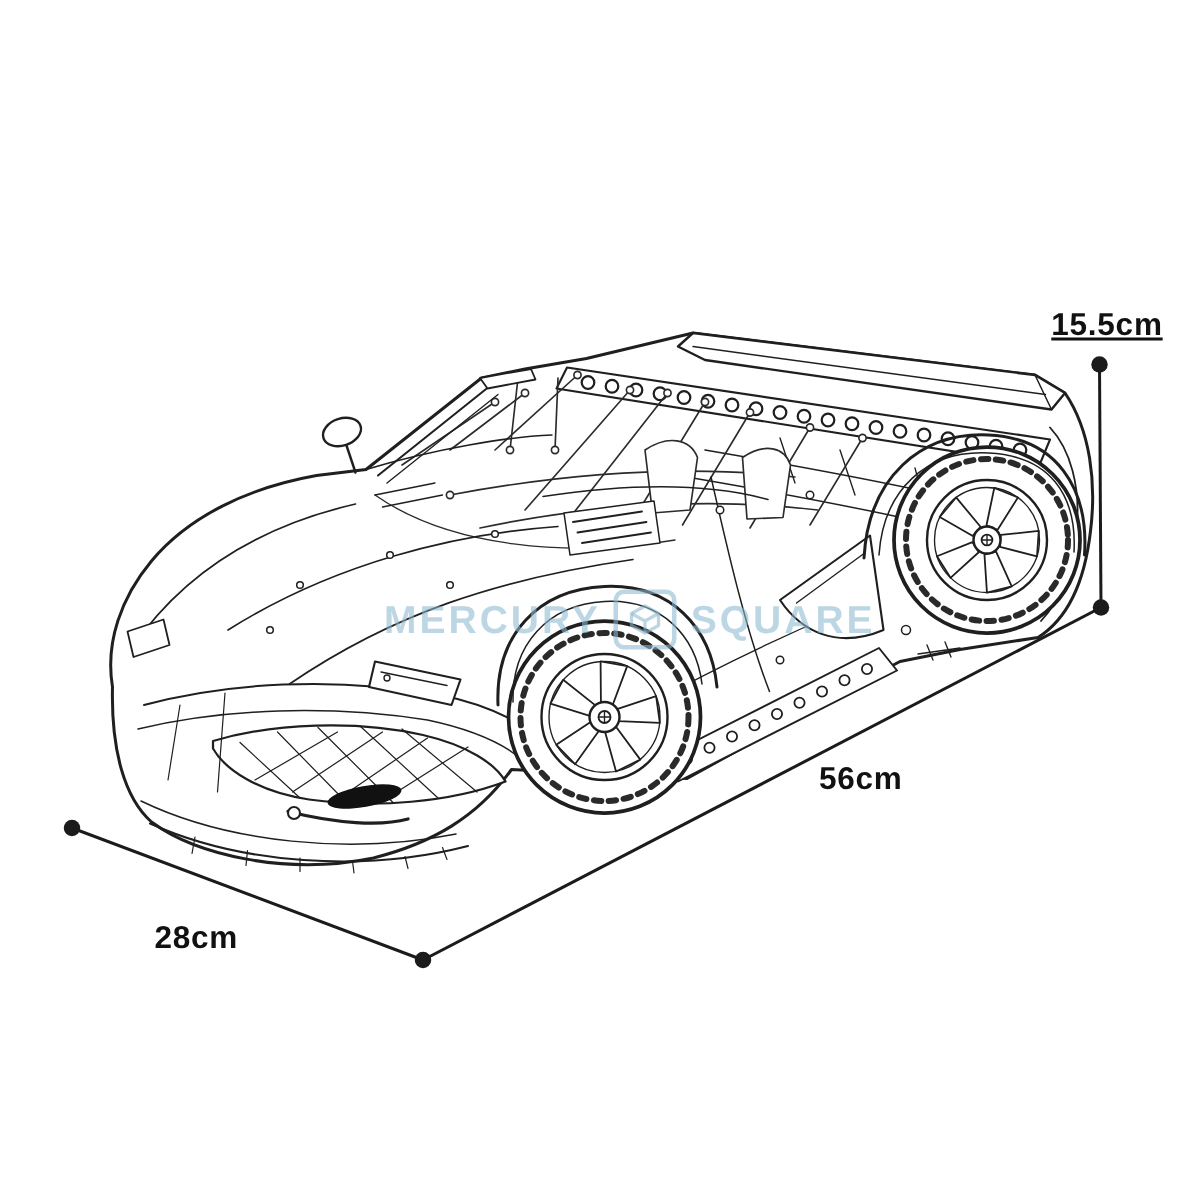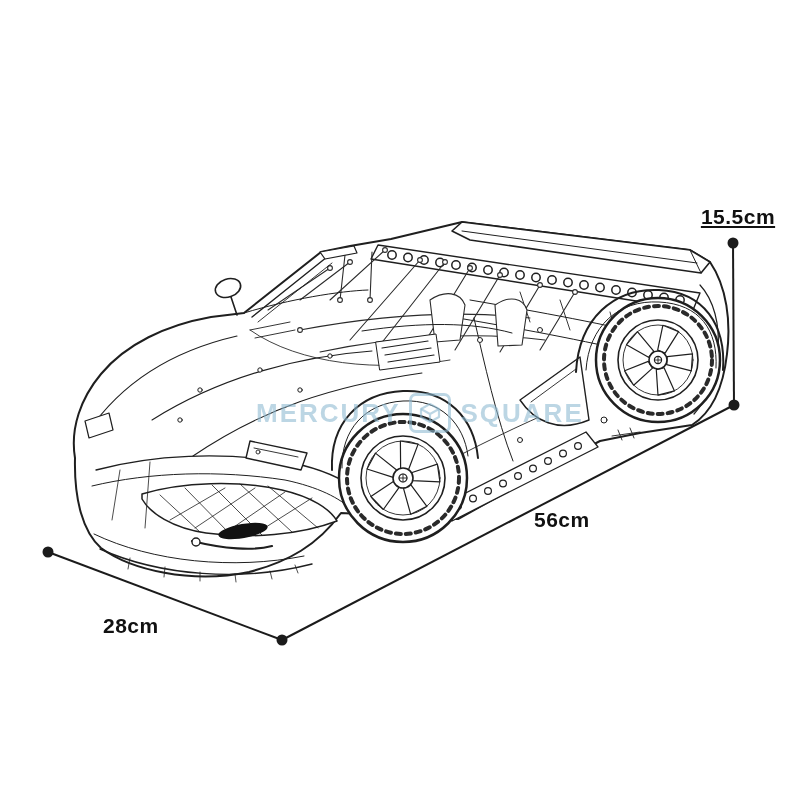--- a/index.html
+++ b/index.html
@@ -6,21 +6,21 @@
   .canvas{
     position:relative;width:800px;height:800px;background:#ffffff;
     font-family:"Liberation Sans",sans-serif;overflow:hidden;
   }
   .art{position:absolute;left:0;top:0;}
   .dim-label{
     position:absolute;font-weight:700;font-size:21px;color:#111;
     letter-spacing:.5px;white-space:nowrap;
   }
   .dim-height{left:700px;top:205px;width:76px;text-align:center;text-decoration:underline;}
-  .dim-length{left:534px;top:508px;}
+  .dim-length{left:546px;top:508px;}
   .dim-width{left:103px;top:614px;}
   .watermark{
     position:absolute;left:256px;top:393px;display:flex;align-items:center;gap:9px;
     color:rgba(139,184,209,.58);font-weight:700;font-size:26px;letter-spacing:2px;
     pointer-events:none;user-select:none;
   }
   .wm-icon{
     display:inline-flex;align-items:center;justify-content:center;
     width:36px;height:34px;border:3px solid rgba(139,184,209,.58);border-radius:7px;
   }

